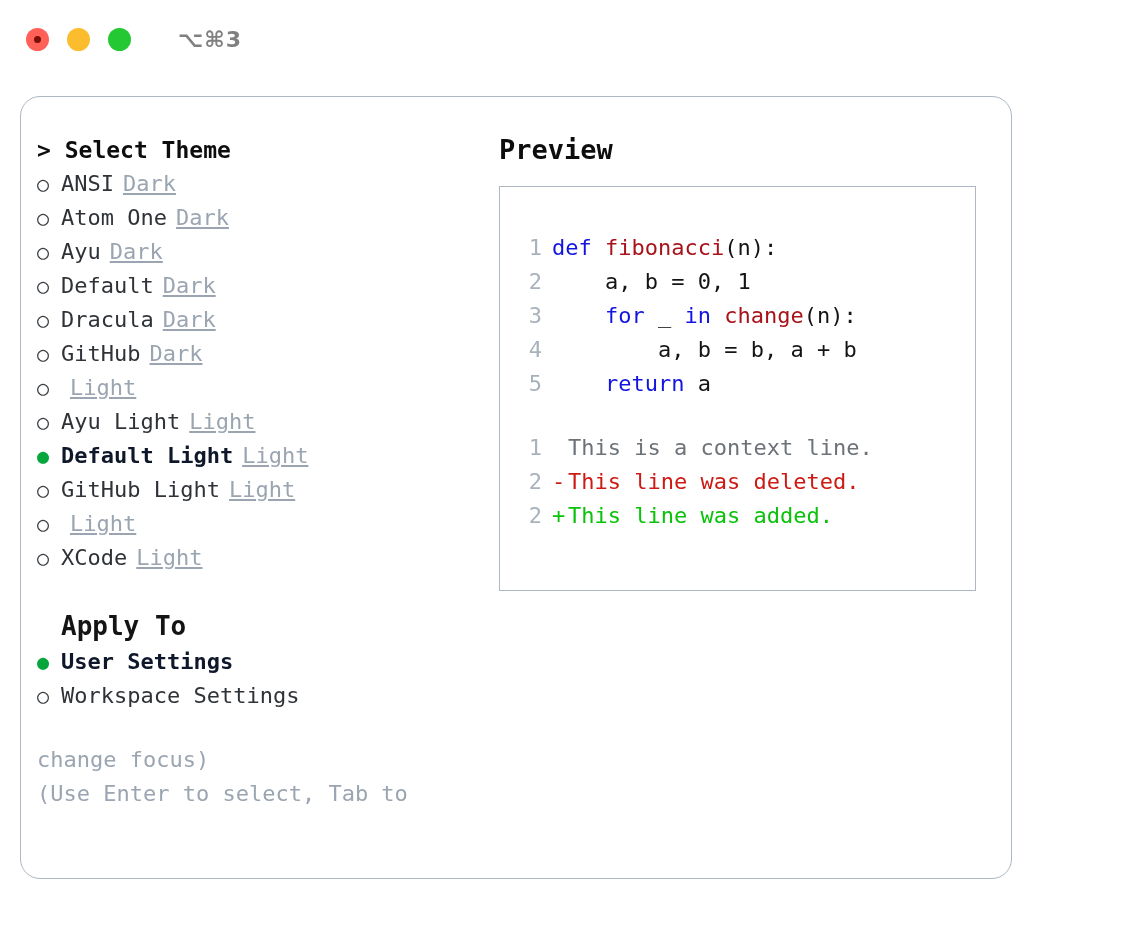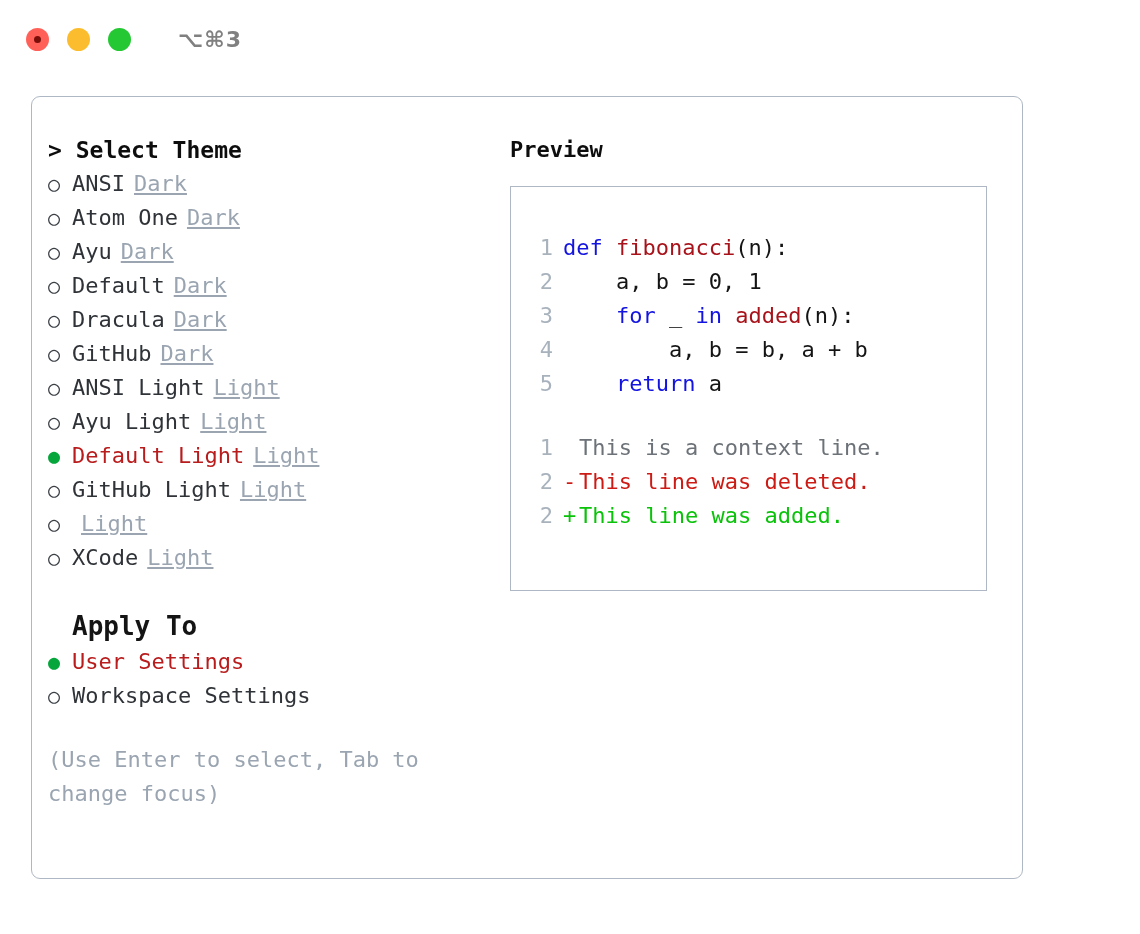--- a/index.html
+++ b/index.html
@@ -68,26 +68,26 @@
     color: #808080;
     font-size: 22px;
     font-weight: bold;
     letter-spacing: 1px;
     font-family: "DejaVu Sans", "Liberation Sans", sans-serif;
   }
 
   
   #main-panel {
     position: absolute;
-    left: 31px;
+    left: 20px;
     top: 96px;
     width: 992px;
     height: 783px;
     border: 1.6px solid #aeb8c4;
-    border-radius: 9px;
+    border-radius: 20px;
     box-sizing: border-box;
     background: #ffffff;
   }
 
   #panel-inner {
     position: relative;
     width: 100%;
     height: 100%;
   }
 
@@ -116,21 +116,21 @@
   }
   .bullet {
     display: inline-block;
     width: 24px;
     flex: 0 0 24px;
     color: #3a3f44;
     font-size: 20px;
   }
   .bullet.sel { color: #06a63c; }
   .opt-label { color: #2f3338; }
-  .opt-label.sel { color: #b91c1c; }
+  .opt-label.sel { color: #0f172a; font-weight: bold; }
   .opt-variant {
     color: #9aa5b1;
     margin-left: 9px;
     text-decoration: underline;
   }
 
   .section-header {
     display: flex;
     align-items: baseline;
     line-height: 34px;
@@ -150,21 +150,21 @@
   }
 
   
   #preview-column {
     position: absolute;
     left: 478px;
     top: 36px;
     width: 500px;
   }
   #preview-title {
-    font-size: 22px;
+    font-size: 27px;
     font-weight: bold;
     color: #0d0d0d;
     line-height: 34px;
   }
   #preview-box {
     margin-top: 19px;
     width: 477px;
     height: 405px;
     border: 1.6px solid #aeb8c4;
     box-sizing: border-box;
@@ -220,52 +220,52 @@
 
       <div id="theme-column">
         <div class="list-title">&gt; Select Theme</div>
         <div id="theme-options">
             <div class="opt-row"><span class="bullet">○</span><span class="opt-label">ANSI</span><span class="opt-variant">Dark</span></div>
             <div class="opt-row"><span class="bullet">○</span><span class="opt-label">Atom One</span><span class="opt-variant">Dark</span></div>
             <div class="opt-row"><span class="bullet">○</span><span class="opt-label">Ayu</span><span class="opt-variant">Dark</span></div>
             <div class="opt-row"><span class="bullet">○</span><span class="opt-label">Default</span><span class="opt-variant">Dark</span></div>
             <div class="opt-row"><span class="bullet">○</span><span class="opt-label">Dracula</span><span class="opt-variant">Dark</span></div>
             <div class="opt-row"><span class="bullet">○</span><span class="opt-label">GitHub</span><span class="opt-variant">Dark</span></div>
-            <div class="opt-row"><span class="bullet">○</span><span class="opt-label">ANSI Light</span><span class="opt-variant">Light</span></div>
+            <div class="opt-row"><span class="bullet">○</span><span class="opt-variant">Light</span></div>
             <div class="opt-row"><span class="bullet">○</span><span class="opt-label">Ayu Light</span><span class="opt-variant">Light</span></div>
             <div class="opt-row"><span class="bullet sel">●</span><span class="opt-label sel">Default Light</span><span class="opt-variant">Light</span></div>
             <div class="opt-row"><span class="bullet">○</span><span class="opt-label">GitHub Light</span><span class="opt-variant">Light</span></div>
             <div class="opt-row"><span class="bullet">○</span><span class="opt-variant">Light</span></div>
             <div class="opt-row"><span class="bullet">○</span><span class="opt-label">XCode</span><span class="opt-variant">Light</span></div>
           </div>
 
         <div class="spacer-row"></div>
 
         <div class="section-header">
           <span class="bullet"> </span>
           <span>Apply To</span>
         </div>
         <div id="apply-options">
             <div class="opt-row"><span class="bullet sel">●</span><span class="opt-label sel">User Settings</span></div>
             <div class="opt-row"><span class="bullet">○</span><span class="opt-label">Workspace Settings</span></div>
           </div>
 
         <div id="hint-block">
+          <div>change focus)</div>
           <div>(Use Enter to select, Tab to</div>
-          <div>change focus)</div>
         </div>
       </div>
 
       <div id="preview-column">
         <div id="preview-title">Preview</div>
         <div id="preview-box">
           <div id="code-block">
               <div class="code-line"><span class="ln">1</span><span class="tok-kw">def </span><span class="tok-fn">fibonacci</span><span class="tok-plain">(n):</span></div>
               <div class="code-line"><span class="ln">2</span><span class="tok-plain">    a, b = 0, 1</span></div>
-              <div class="code-line"><span class="ln">3</span><span class="tok-plain">    </span><span class="tok-kw">for</span><span class="tok-plain"> _ </span><span class="tok-kw">in </span><span class="tok-fn">added</span><span class="tok-plain">(n):</span></div>
+              <div class="code-line"><span class="ln">3</span><span class="tok-plain">    </span><span class="tok-kw">for</span><span class="tok-plain"> _ </span><span class="tok-kw">in </span><span class="tok-fn">change</span><span class="tok-plain">(n):</span></div>
               <div class="code-line"><span class="ln">4</span><span class="tok-plain">        a, b = b, a + b</span></div>
               <div class="code-line"><span class="ln">5</span><span class="tok-plain">    </span><span class="tok-kw">return</span><span class="tok-plain"> a</span></div>
             </div>
           <div class="diff-gap"></div>
           <div id="diff-block">
               <div class="code-line diff-ctx"><span class="ln">1</span><span class="diff-mark"> </span><span>This is a context line.</span></div>
               <div class="code-line diff-del"><span class="ln">2</span><span class="diff-mark">-</span><span>This line was deleted.</span></div>
               <div class="code-line diff-add"><span class="ln">2</span><span class="diff-mark">+</span><span>This line was added.</span></div>
             </div>
         </div>

